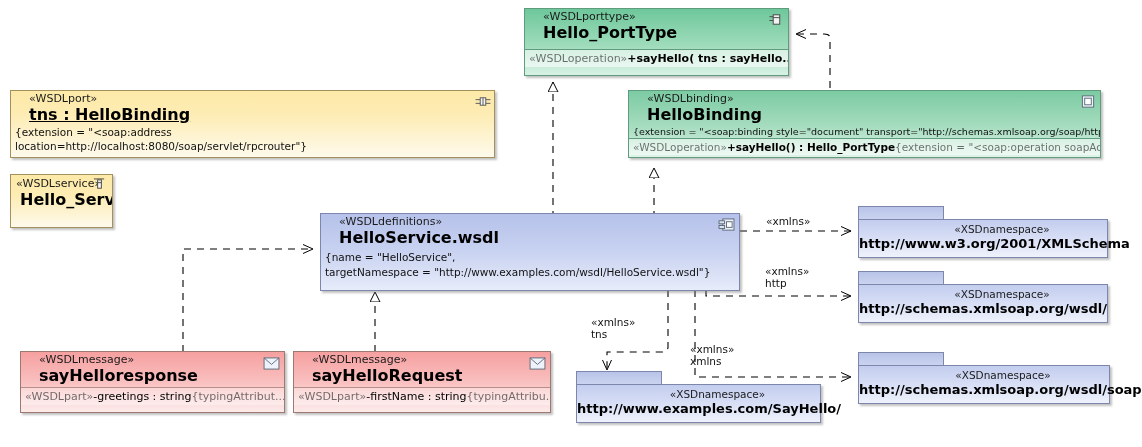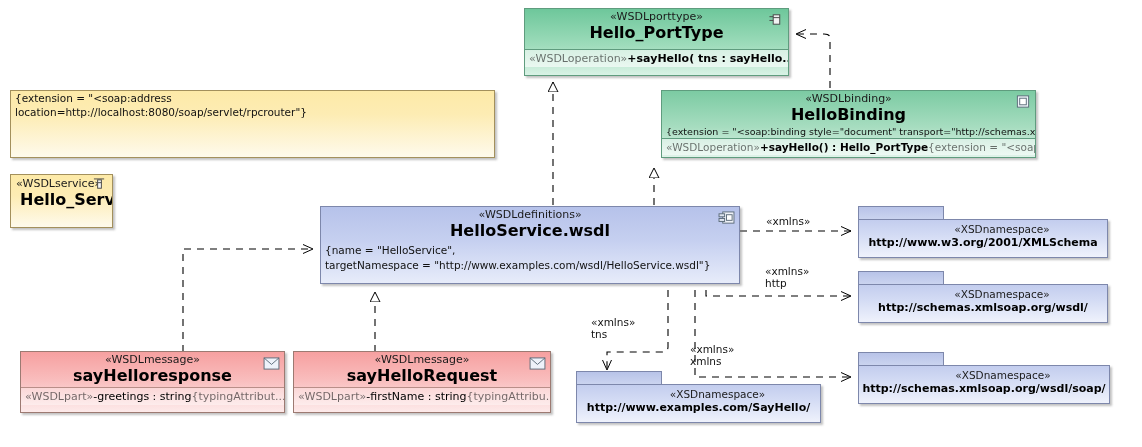--- a/index.html
+++ b/index.html
@@ -23,21 +23,20 @@
   }
   .node{
     position:absolute;
     box-sizing:border-box;
     border:1px solid #8a8a72;
     box-shadow:2px 2px 2px rgba(120,120,120,0.45);
     overflow:hidden;
   }
   .hdr{
     position:relative;
-    text-align:center;
     padding:2px 18px 3px 18px;
     line-height:1.15;
   }
   .stereo{
     font-size:11px;
     color:#1a1a1a;
     white-space:nowrap;
   }
   .nm{
     font-size:16px;
@@ -131,21 +130,21 @@
     right:0;
     bottom:0;
     box-sizing:border-box;
     border:1px solid #7d87ab;
     background:linear-gradient(to bottom,#c3cdee 0%,#d3dbf4 40%,#eff2fc 100%);
     box-shadow:2px 2px 2px rgba(120,120,120,0.45);
     text-align:center;
     padding-top:3px;
   }
   .pkg .body .stereo{font-size:10.5px;padding-left:38px;}
-  .pkg .body .nm{font-size:11px;padding-top:1px;}
+  .pkg .body .nm{font-size:13px;padding-top:1px;text-align:right;}
 
   .edge-label{
     position:absolute;
     font-size:10.5px;
     color:#111;
     line-height:1.15;
     white-space:nowrap;
   }
   .edge-label .ster{display:block;}
   .edge-label .val{display:block;}
@@ -201,57 +200,71 @@
           <line x1="1" y1="5" x2="5" y2="5" stroke="#444" stroke-width="1"></line>
           <line x1="1" y1="9" x2="5" y2="9" stroke="#444" stroke-width="1"></line>
         </svg>
       </span>
     </div>
     <div class="compartment" style="margin-top:4px;">
       <span class="cstereo">«WSDLoperation»</span><span style="font-weight:bold;">+sayHello( tns : sayHello...</span>
     </div>
   </div>
 
-  <div class="node t-binding" style="left:661px;top:90px;width:375px;height:68px;">
+  <div class="node t-binding" style="left:628px;top:90px;width:473px;height:68px;">
     <div class="hdr" style="padding-bottom:1px;">
       <div class="stereo">«WSDLbinding»</div>
       <div class="nm">HelloBinding</div>
       <span class="corner-icon">
         <svg viewBox="0 0 16 16" width="16" height="15">
           <rect x="2" y="2" width="12" height="12" fill="#eef4f9" stroke="#5a6a78" stroke-width="1"></rect>
           <rect x="4.5" y="4.5" width="7" height="7" fill="#ffffff" stroke="#5a6a78" stroke-width="1"></rect>
         </svg>
       </span>
     </div>
     <div class="tagged" style="font-size:9.5px;text-align:center;">{extension = "&lt;soap:binding style="document" transport="http://schemas.xmlsoap.org/soap/http"/&gt;"}</div>
     <div class="compartment" style="font-size:10.5px;">
       <span class="cstereo">«WSDLoperation»</span><span style="font-weight:bold;">+sayHello() : Hello_PortType</span><span class="ext">{extension = "&lt;soap:operation soapAction="htt...</span>
     </div>
   </div>
 
   <div class="node t-port" style="left:10px;top:90px;width:485px;height:68px;">
+    <div class="hdr" style="padding-bottom:1px;">
+      <div class="stereo">«WSDLport»</div>
+      <div class="nm underline">tns : HelloBinding</div>
+      <span class="corner-icon">
+        <svg viewBox="0 0 18 14" width="18" height="13">
+          <rect x="6" y="3" width="6" height="8" fill="#f4f4f4" stroke="#555" stroke-width="1"></rect>
+          <line x1="9" y1="3" x2="9" y2="11" stroke="#555" stroke-width="1"></line>
+          <line x1="1" y1="5" x2="6" y2="5" stroke="#555" stroke-width="1"></line>
+          <line x1="1" y1="9" x2="6" y2="9" stroke="#555" stroke-width="1"></line>
+          <line x1="12" y1="5" x2="17" y2="5" stroke="#555" stroke-width="1"></line>
+          <line x1="12" y1="9" x2="17" y2="9" stroke="#555" stroke-width="1"></line>
+        </svg>
+      </span>
+    </div>
     <div class="tagged">{extension = "&lt;soap:address</div>
     <div class="tagged">location=http://localhost:8080/soap/servlet/rpcrouter"}</div>
   </div>
 
   <div class="node t-service" style="left:10px;top:174px;width:103px;height:54px;">
     <div class="hdr" style="text-align:left;padding:3px 16px 0 5px;">
       <div class="stereo">«WSDLservice»</div>
       <div class="nm" style="text-align:left;padding-left:4px;">Hello_Service</div>
       <span class="corner-icon" style="right:3px;top:2px;">
         <svg viewBox="0 0 14 16" width="13" height="15">
           <line x1="1" y1="2" x2="12" y2="2" stroke="#444" stroke-width="1"></line>
           <rect x="5" y="3" width="4" height="9" fill="#f4f4f4" stroke="#444" stroke-width="1"></rect>
           <line x1="5" y1="6" x2="9" y2="6" stroke="#444" stroke-width="1"></line>
         </svg>
       </span>
     </div>
   </div>
 
-  <div class="node t-defs" style="left:320px;top:206px;width:420px;height:78px;">
+  <div class="node t-defs" style="left:320px;top:213px;width:420px;height:78px;">
     <div class="hdr" style="padding-bottom:2px;">
       <div class="stereo">«WSDLdefinitions»</div>
       <div class="nm">HelloService.wsdl</div>
       <span class="corner-icon" style="right:5px;top:4px;">
         <svg viewBox="0 0 18 15" width="17" height="14">
           <rect x="5" y="1" width="12" height="12" fill="#eef1f7" stroke="#5a6a78" stroke-width="1"></rect>
           <rect x="1" y="3" width="6" height="3.2" fill="#dfe5f0" stroke="#5a6a78" stroke-width="1"></rect>
           <rect x="1" y="8" width="6" height="3.2" fill="#dfe5f0" stroke="#5a6a78" stroke-width="1"></rect>
           <rect x="9" y="4" width="6" height="6" fill="#ffffff" stroke="#5a6a78" stroke-width="1"></rect>
         </svg>

